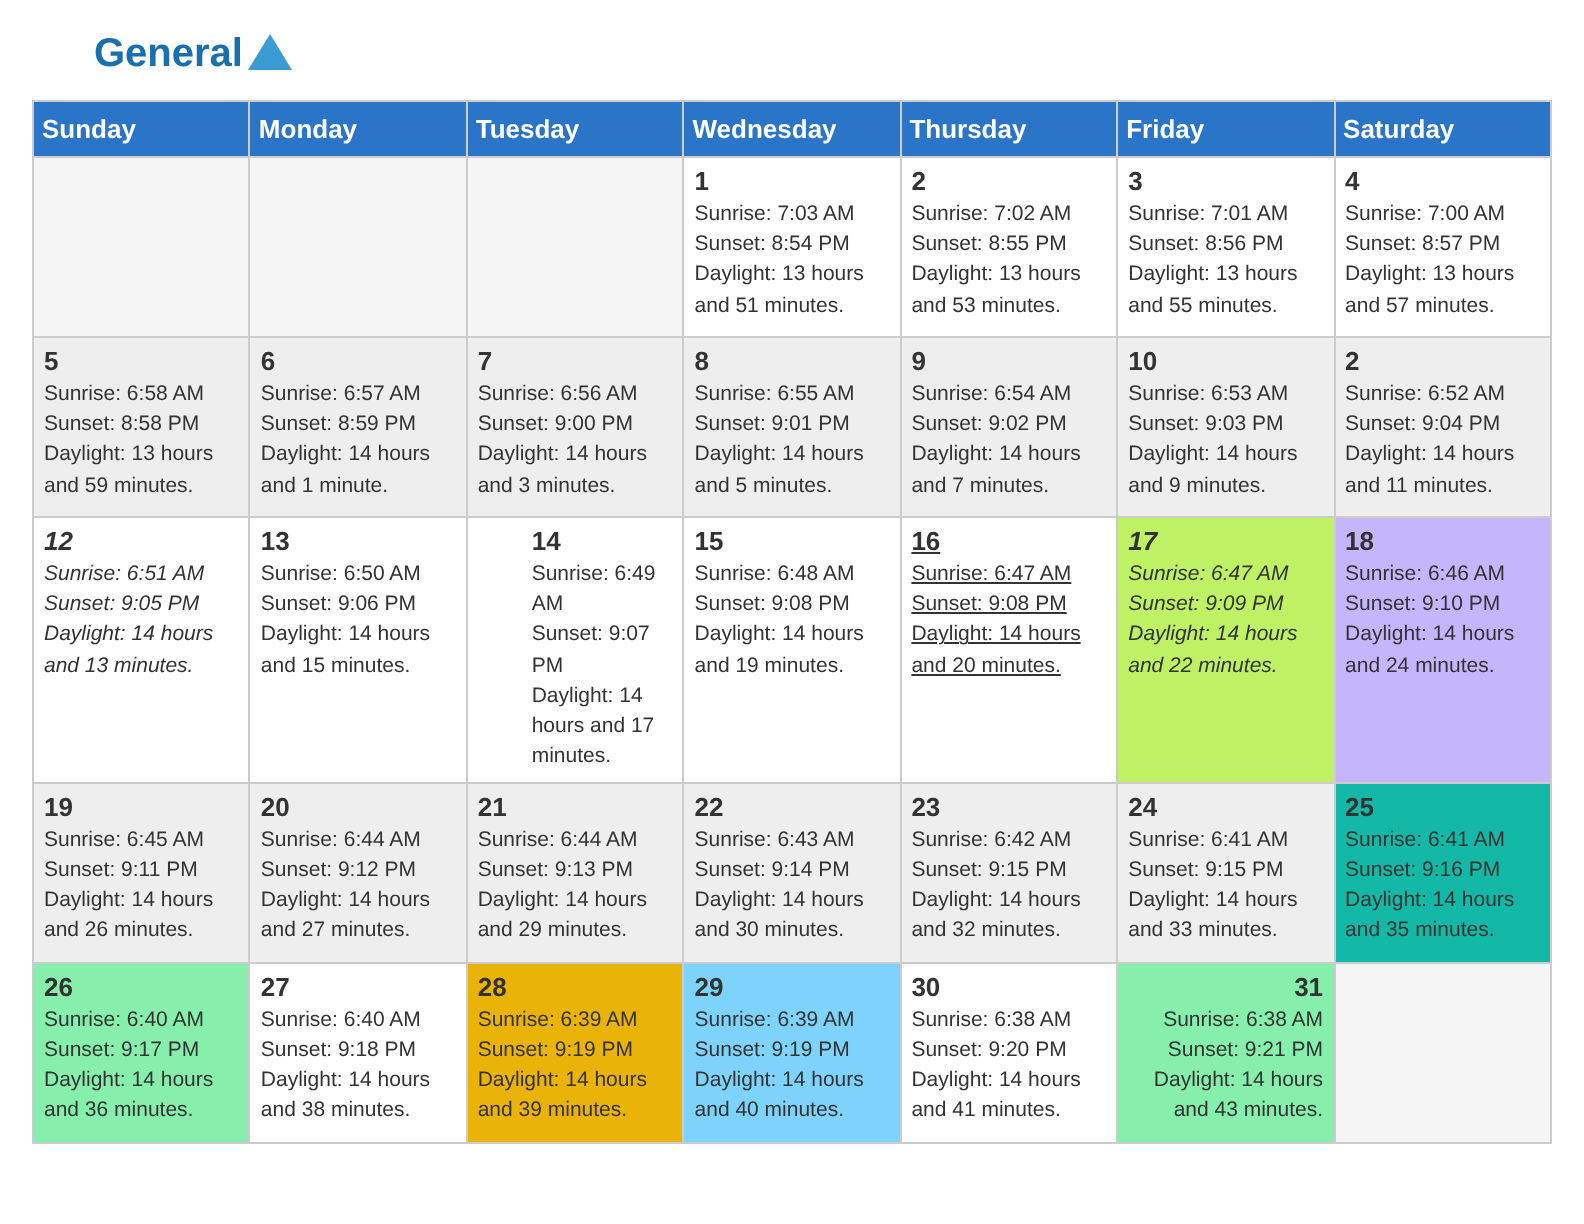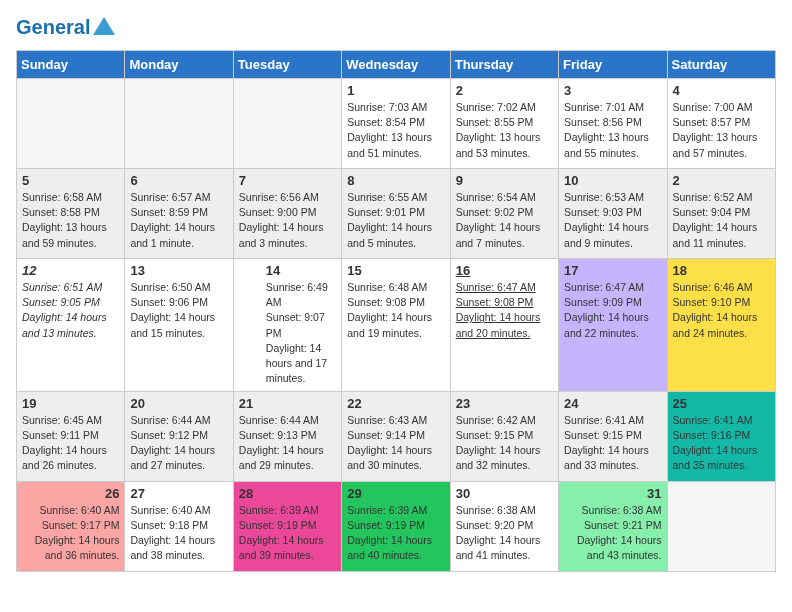--- a/index.html
+++ b/index.html
@@ -86,21 +86,21 @@
     }
     .calendar tbody tr:nth-child(even) td:not(.empty) {
       background: #eeeeee;
     }
   </style>
 </head>
 <body>
 
 <div class="header">
   <div class="logo">
-    <div style="display:flex;line-height:1.15;">
+    <div style="display:flex;line-height:1.15;margin-left:31px;">
       <div style="display:flex;align-items:center;">
         <span class="logo-text">
           <span>General</span>
         </span>
         <svg width="22" height="18" viewBox="0 0 22 18" style="margin-left:3px;margin-top:-2px;">
           <polygon points="0,18 11,0 22,18" fill="#3a9bd5"></polygon>
         </svg>
       </div>
     </div>
   </div>
@@ -188,25 +188,25 @@
           <div class="day-info">Sunrise: 6:49 AM<br>Sunset: 9:07 PM<br>Daylight: 14 hours and 17 minutes.</div>
         </td>
         <td style="background: rgb(255, 255, 255);">
           <span class="day-num">15</span>
           <div class="day-info">Sunrise: 6:48 AM<br>Sunset: 9:08 PM<br>Daylight: 14 hours and 19 minutes.</div>
         </td>
         <td style="background: rgb(255, 255, 255); text-decoration: underline;">
           <span class="day-num">16</span>
           <div class="day-info">Sunrise: 6:47 AM<br>Sunset: 9:08 PM<br>Daylight: 14 hours and 20 minutes.</div>
         </td>
-        <td style="background: #c4b5fd;">
+        <td style="background: #bef264; font-style: italic;">
           <span class="day-num">17</span>
           <div class="day-info">Sunrise: 6:47 AM<br>Sunset: 9:09 PM<br>Daylight: 14 hours and 22 minutes.</div>
         </td>
-        <td style="background: #fde047; margin-top: 37px;">
+        <td style="background: #c4b5fd; margin-top: 37px;">
           <span class="day-num">18</span>
           <div class="day-info">Sunrise: 6:46 AM<br>Sunset: 9:10 PM<br>Daylight: 14 hours and 24 minutes.</div>
         </td>
       </tr>
       <tr>
         <td style="background: rgb(238, 238, 238);">
           <span class="day-num">19</span>
           <div class="day-info">Sunrise: 6:45 AM<br>Sunset: 9:11 PM<br>Daylight: 14 hours and 26 minutes.</div>
         </td>
         <td style="background: rgb(238, 238, 238);">
@@ -228,33 +228,33 @@
         <td style="background: rgb(238, 238, 238);">
           <span class="day-num">24</span>
           <div class="day-info">Sunrise: 6:41 AM<br>Sunset: 9:15 PM<br>Daylight: 14 hours and 33 minutes.</div>
         </td>
         <td style="background: #14b8a6;">
           <span class="day-num">25</span>
           <div class="day-info">Sunrise: 6:41 AM<br>Sunset: 9:16 PM<br>Daylight: 14 hours and 35 minutes.</div>
         </td>
       </tr>
       <tr>
-        <td style="background: #fca5a5; text-align: right;">
+        <td style="background: #86efac;">
           <span class="day-num">26</span>
           <div class="day-info">Sunrise: 6:40 AM<br>Sunset: 9:17 PM<br>Daylight: 14 hours and 36 minutes.</div>
         </td>
         <td style="background: rgb(255, 255, 255);">
           <span class="day-num">27</span>
           <div class="day-info">Sunrise: 6:40 AM<br>Sunset: 9:18 PM<br>Daylight: 14 hours and 38 minutes.</div>
         </td>
-        <td style="background: #ec4899;">
+        <td style="background: #eab308;">
           <span class="day-num">28</span>
           <div class="day-info">Sunrise: 6:39 AM<br>Sunset: 9:19 PM<br>Daylight: 14 hours and 39 minutes.</div>
         </td>
-        <td style="background: #22c55e;">
+        <td style="background: #7dd3fc;">
           <span class="day-num">29</span>
           <div class="day-info">Sunrise: 6:39 AM<br>Sunset: 9:19 PM<br>Daylight: 14 hours and 40 minutes.</div>
         </td>
         <td style="background: rgb(255, 255, 255);">
           <span class="day-num">30</span>
           <div class="day-info">Sunrise: 6:38 AM<br>Sunset: 9:20 PM<br>Daylight: 14 hours and 41 minutes.</div>
         </td>
         <td style="background: #86efac; text-align: right;">
           <span class="day-num">31</span>
           <div class="day-info">Sunrise: 6:38 AM<br>Sunset: 9:21 PM<br>Daylight: 14 hours and 43 minutes.</div>

